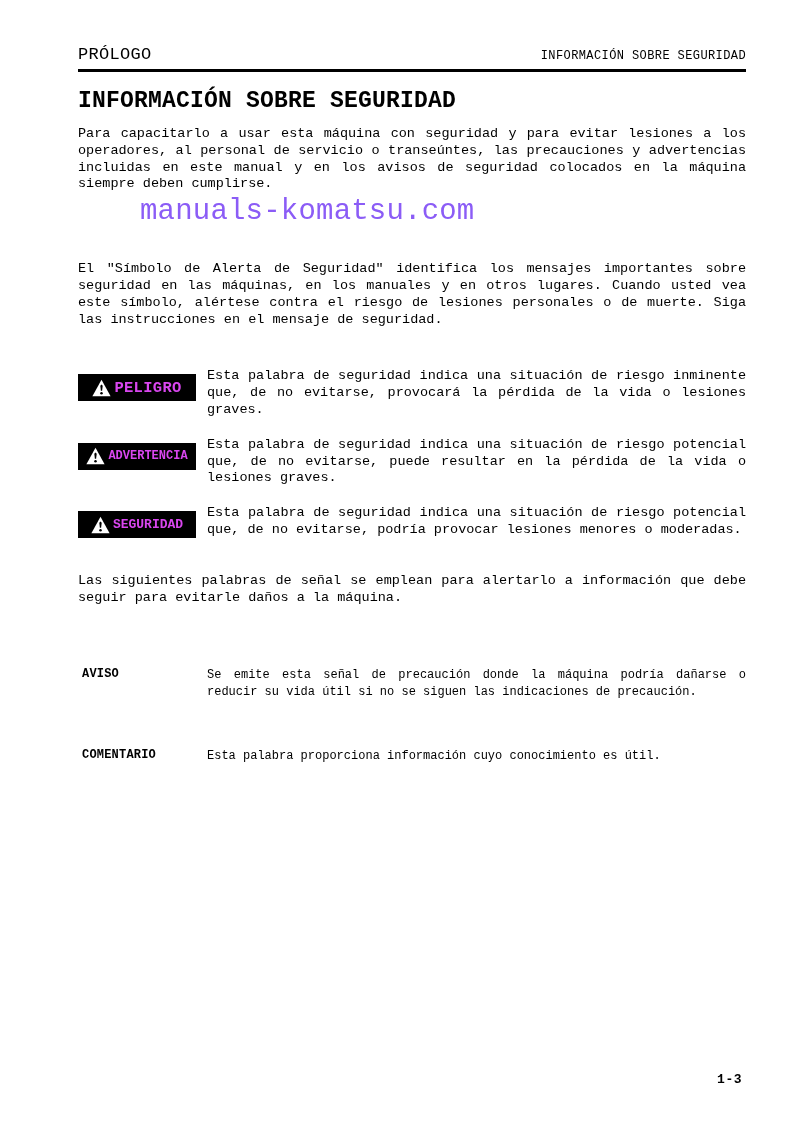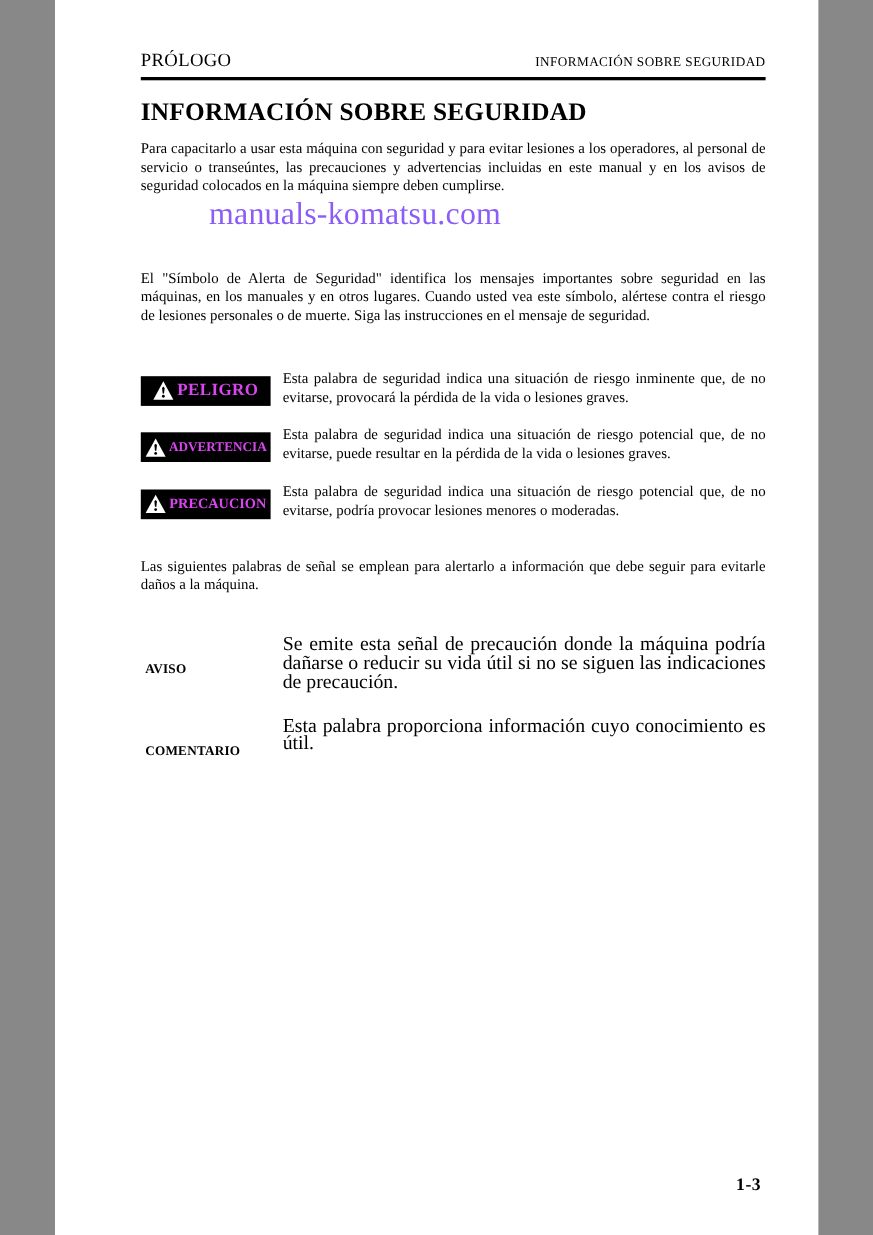--- a/index.html
+++ b/index.html
@@ -1,23 +1,23 @@
 <!DOCTYPE html>
 <html lang="es"><head>
 <meta charset="utf-8">
 <style>
   html,body{margin:0;padding:0;background:#888;}
   .page{
     position:relative;
-    width:694px;height:1123px;
+    width:794px;height:1123px;
     margin:0 auto;
     background:#ffffff;
     box-sizing:border-box;
     padding:45px 48px 0 78px;
-    font-family:Liberation Serif, serif;
+    font-family:Liberation Mono, monospace;
     color:#000;
   }
   
   .header{
     display:flex;justify-content:space-between;align-items:flex-end;
     border-bottom:3px solid #000;
     padding-bottom:5px;
   }
   .header-left{font-size:17px;font-weight:500;letter-spacing:.3px;}
   .header-right{font-size:12px;letter-spacing:.4px;padding-bottom:1px;}
@@ -66,26 +66,26 @@
   
   .para.p4{margin-top:34px;}
   
   .notice-rows{margin-top:37px;}
   .notice-row{display:flex;margin-bottom:23px;}
   .notice-label-col{width:129px;flex:0 0 129px;}
   .notice-label{
     font-weight:bold;font-size:12px;letter-spacing:.2px;
     margin-top:24px;padding-left:4px;
   }
-  .notice-text{flex:1;font-size:18px;line-height:16.8px;text-align:justify;}
+  .notice-text{flex:1;font-size:12px;line-height:16.8px;text-align:justify;margin-top:24px;}
   
   .page-number{
     position:absolute;
     right:52px;bottom:36px;
-    font-size:16px;font-weight:bold;letter-spacing:.5px;
+    font-size:13px;font-weight:bold;letter-spacing:.5px;
   }
 </style>
 </head>
 <body>
 
 <div class="page">
 
   <div class="header">
     <span class="header-left">PRÓLOGO</span>
     <span class="header-right">INFORMACIÓN SOBRE SEGURIDAD</span>
@@ -131,21 +131,21 @@
     </div>
 
     <div class="signal-row">
       <div class="badge-col">
         <div class="badge">
           <svg class="tri" width="19" height="18" viewBox="0 0 24 22">
             <path d="M12 0.5 L23.5 21.5 L0.5 21.5 Z" fill="#ffffff"></path>
             <path d="M12 6.5 L13.5 8 L12.8 14.5 L11.2 14.5 L10.5 8 Z" fill="#000000"></path>
             <circle cx="12" cy="17.6" r="1.6" fill="#000000"></circle>
           </svg>
-          <span class="badge-label sz-precaucion">PRECAUCION</span>
+          <span class="badge-label sz-precaucion">SEGURIDAD</span>
         </div>
       </div>
       <div class="signal-text">Esta palabra de seguridad indica una situación de riesgo potencial que, de no evitarse, podría provocar lesiones menores o moderadas.</div>
     </div>
 
   </div>
 
   <p class="para p4">Las siguientes palabras de señal se emplean para alertarlo a información que debe seguir para evitarle daños a la máquina.</p>
 
   <div class="notice-rows">

